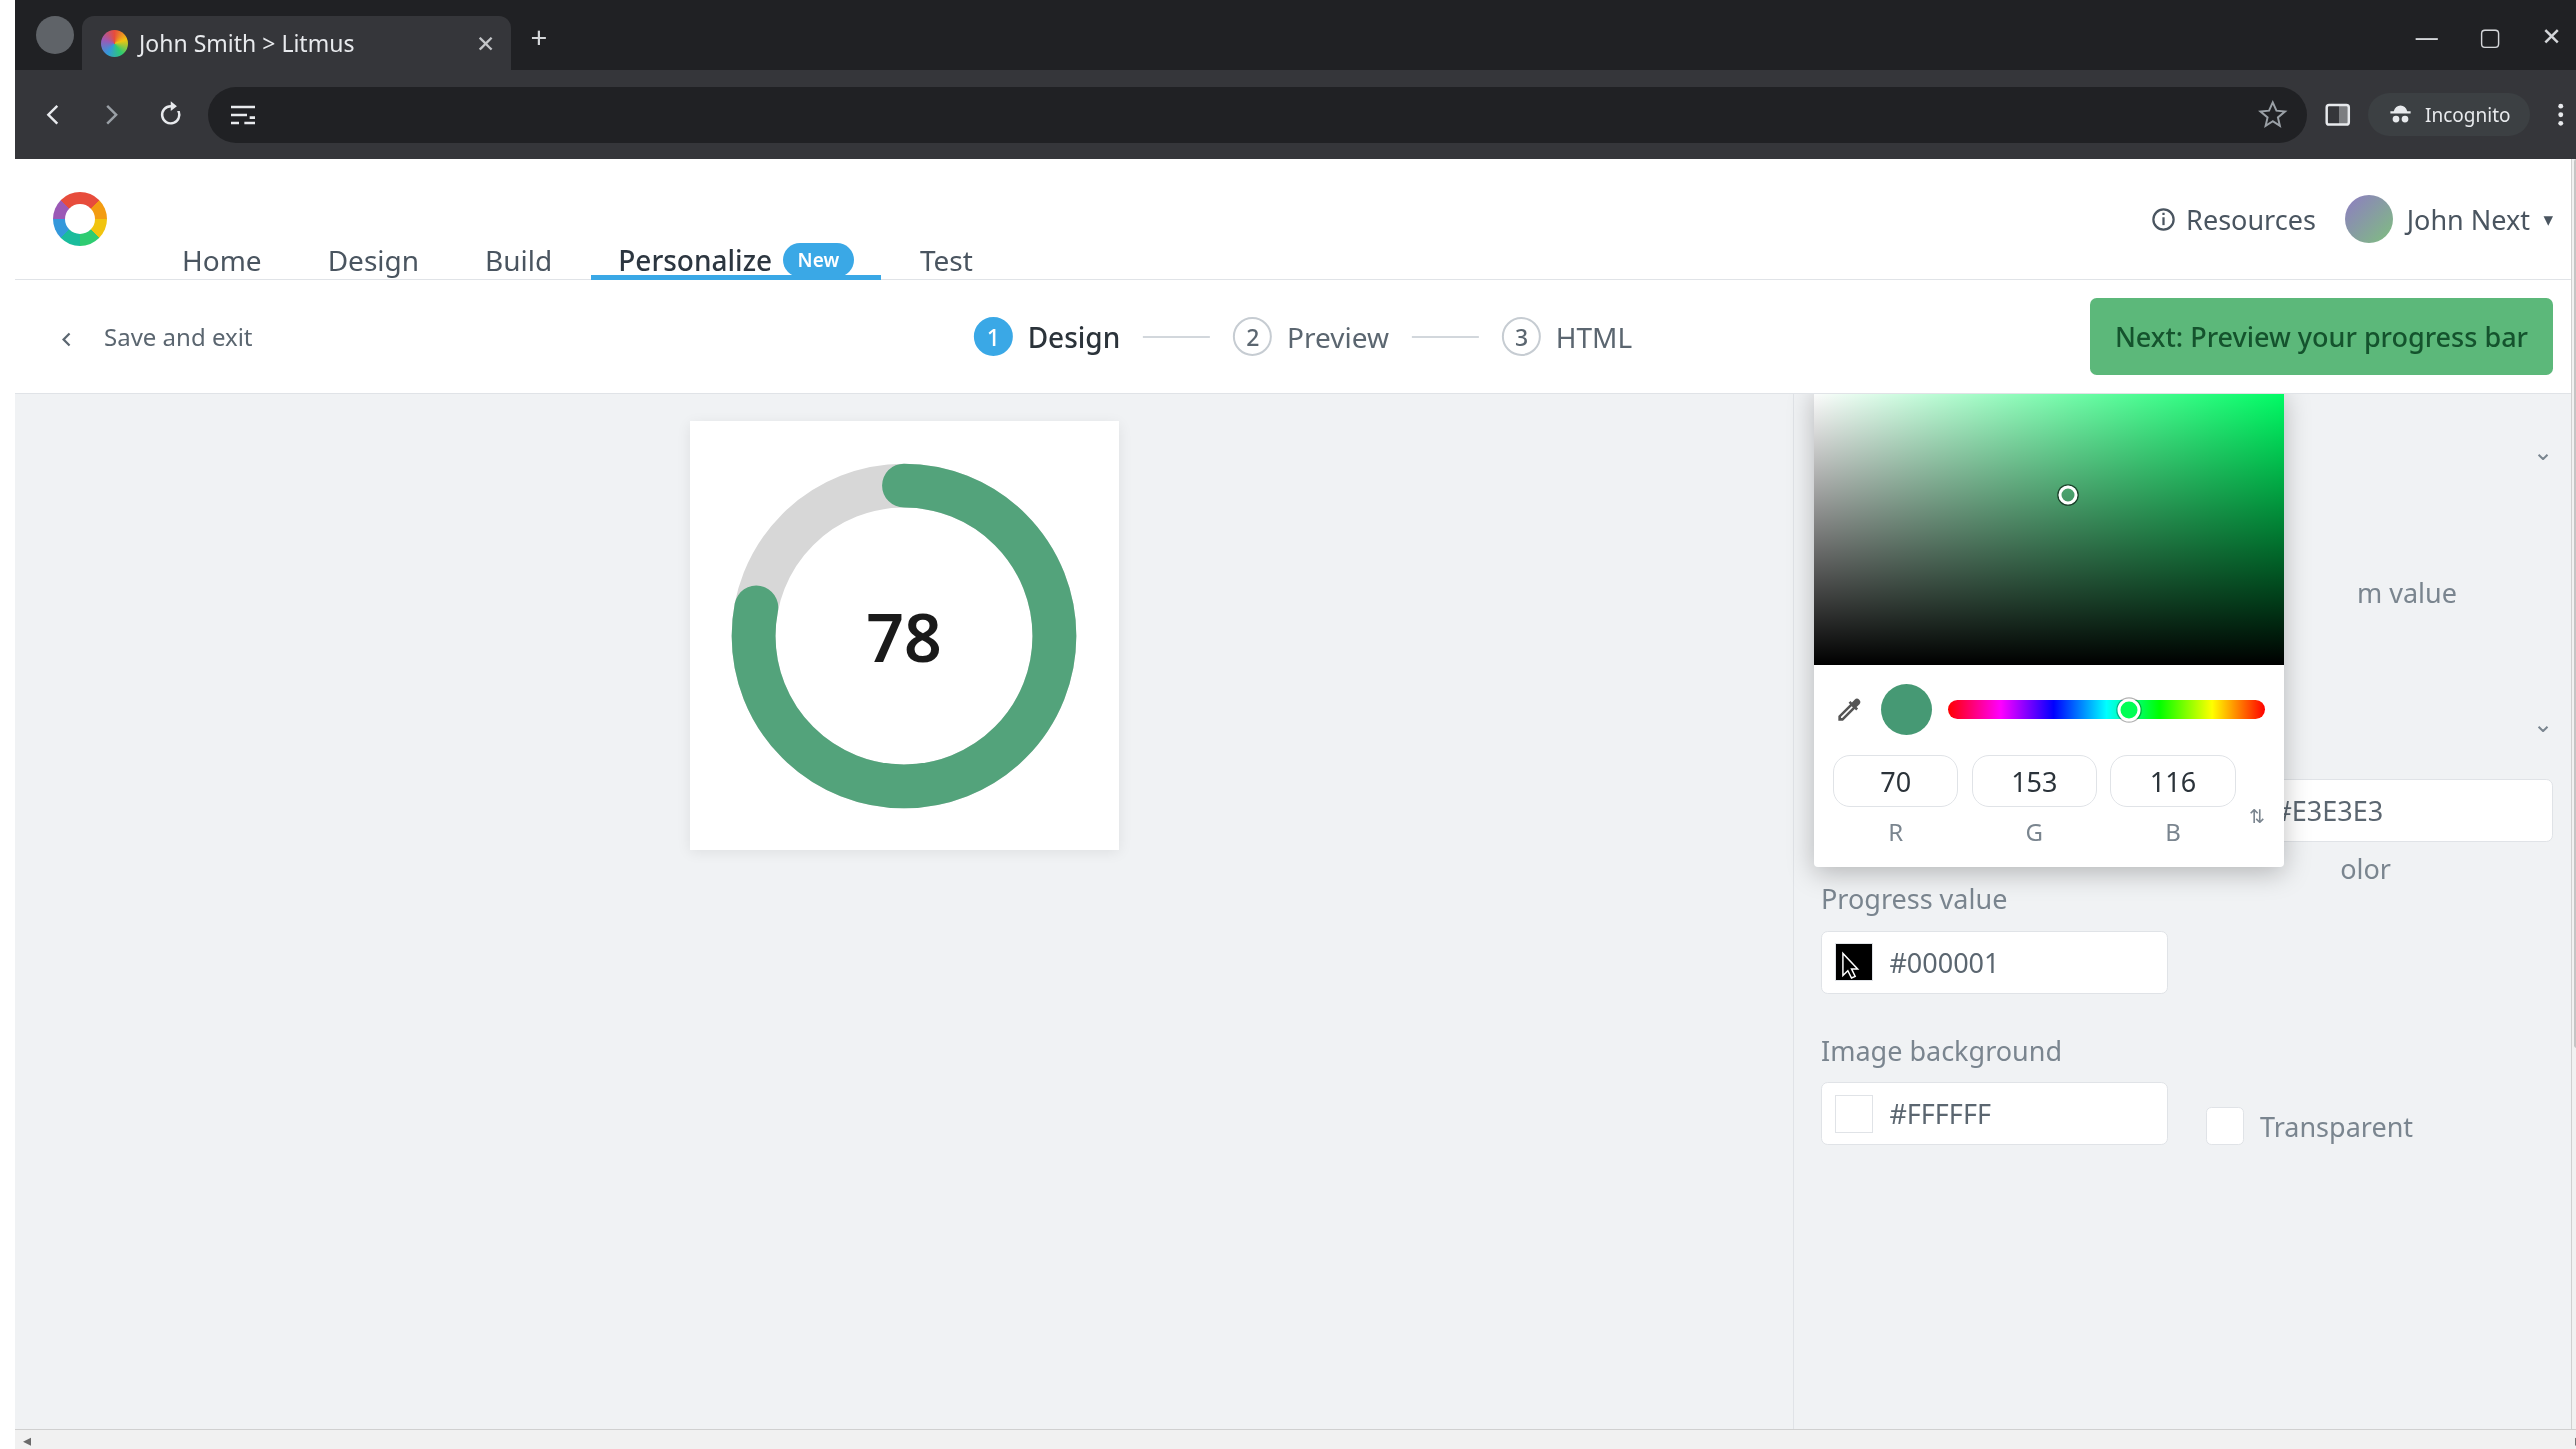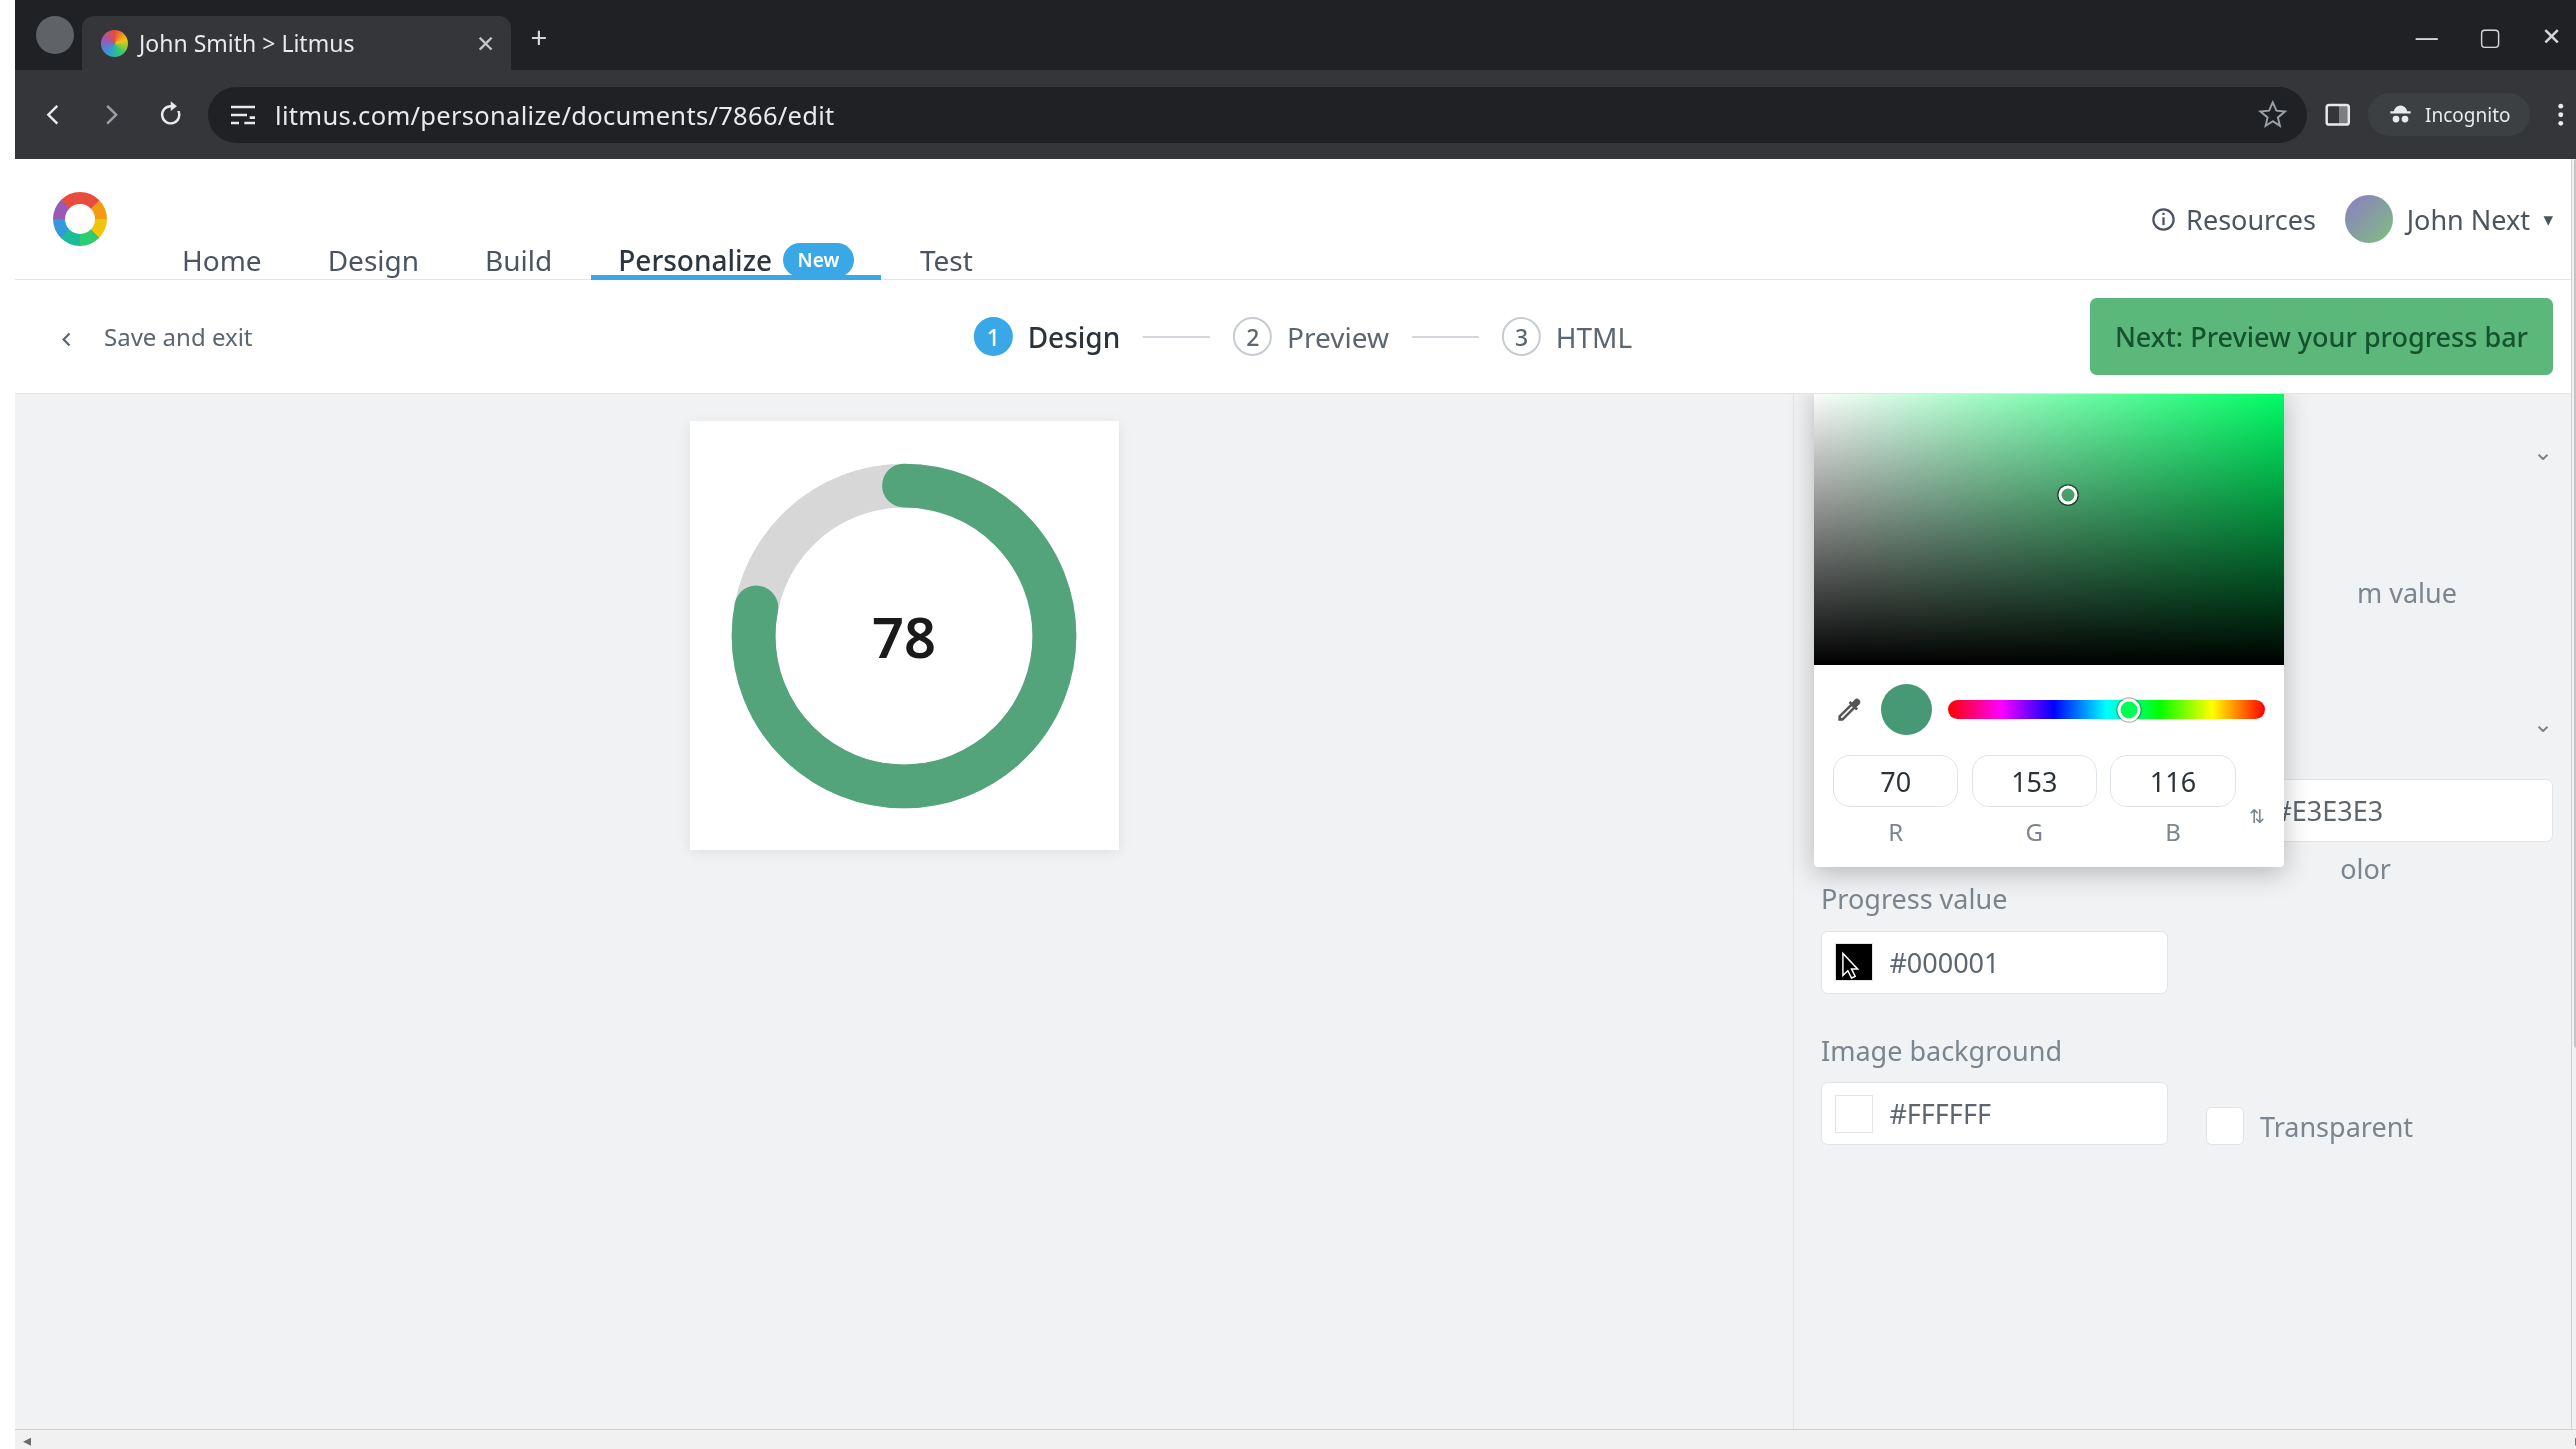--- a/index.html
+++ b/index.html
@@ -82,21 +82,21 @@
   .step.active .lbl{color:var(--text-dark);font-weight:500;}
   .step-sep{width:67px;height:2px;background:#d2d7dc;margin:0 23px;}
   .next-btn{margin-left:auto;background:var(--accent-green);color:#14532d;font-size:27px;font-weight:500;padding:20px 25px;border-radius:6.7px;}
 
   
   .work{flex:1;display:flex;position:relative;overflow:hidden;}
   .canvas{flex:1;display:flex;align-items:flex-start;justify-content:center;padding-top:27px;}
   .card{width:429px;height:429px;background:#fff;box-shadow:0 2.7px 13.4px rgba(0,0,0,.08);display:flex;align-items:center;justify-content:center;}
   .donut{position:relative;width:376px;height:376px;}
   .donut svg{width:100%;height:100%;transform:rotate(-90deg);}
-  .donut .value{position:absolute;inset:0;display:flex;align-items:center;justify-content:center;font-size:56px;font-weight:600;color:#1a1a1a;}
+  .donut .value{position:absolute;inset:0;display:flex;align-items:center;justify-content:center;font-size:66px;font-weight:600;color:#1a1a1a;}
 
   .sidebar{width:798px;background:var(--page-bg);border-left:1.3px solid var(--border);padding:29.5px 38px 27px 27px;overflow:visible;position:relative;}
   .section-hdr{display:flex;align-items:center;justify-content:flex-end;padding:10.7px 0 27px;}
   .section-hdr .chev{color:var(--text-muted);font-size:24px;}
   .partial-label{position:absolute;font-size:27px;color:var(--text-muted);}
   .field-row{display:flex;gap:38px;margin-bottom:38px;}
   .field{flex:1;display:flex;flex-direction:column;gap:13.4px;}
   .field-label{font-size:27px;color:var(--text-muted);}
   .color-input{display:flex;align-items:center;gap:16px;background:#fff;border:1.3px solid var(--border);border-radius:6.7px;padding:9.4px 13.4px;height:63px;}
   .swatch{width:38px;height:38px;border:1.3px solid var(--border);}
@@ -168,21 +168,20 @@
     </div>
     <div class="nav-btn">
       <svg viewBox="0 0 24 24">
           <path d="M12 4a8 8 0 1 0 7.4 5h-2.2A6 6 0 1 1 12 6v3l5-4-5-4v3z"></path>
         </svg>
     </div>
     <div class="url-pill">
       <svg class="url-tune" viewBox="0 0 24 24">
           <path fill="currentColor" d="M3 17h6v2H3v-2zm0-6h12v2H3v-2zm0-6h18v2H3V5zm14 10v-2h4v2h-4zm-4 4v-2h8v2h-8z"></path>
         </svg>
-      <span class="url-text">litmus.com/personalize/documents/7866/edit</span>
       <svg class="url-star" width="29.5" height="29.5" viewBox="0 0 24 24">
           <path fill="currentColor" d="M12 17.3 6.2 21l1.6-6.8L2 9.3l7-.6L12 2l3 6.7 7 .6-5.8 4.9L17.8 21z" fill-opacity=".0" stroke="currentColor" stroke-width="1.6"></path>
         </svg>
     </div>
     <div class="right-icons">
       <svg width="29.5" height="29.5" viewBox="0 0 24 24">
           <rect x="3" y="4" width="18" height="16" rx="2" fill="none" stroke="currentColor" stroke-width="2"></rect>
           <rect x="13" y="4" width="8" height="16" fill="currentColor" opacity=".4"></rect>
         </svg>
       <div class="incognito-pill">

